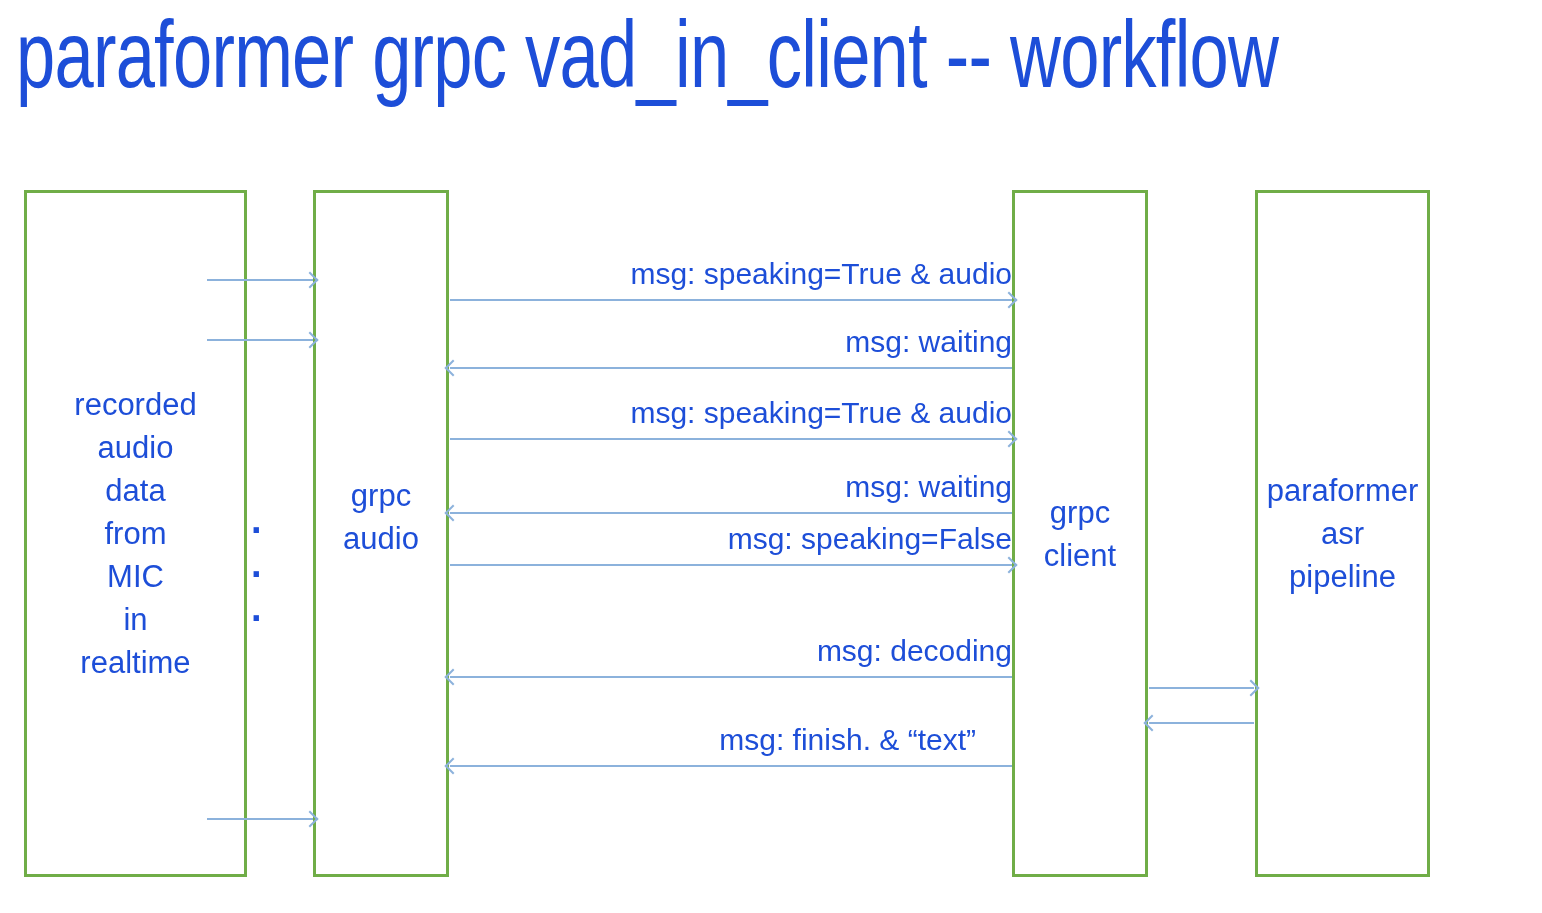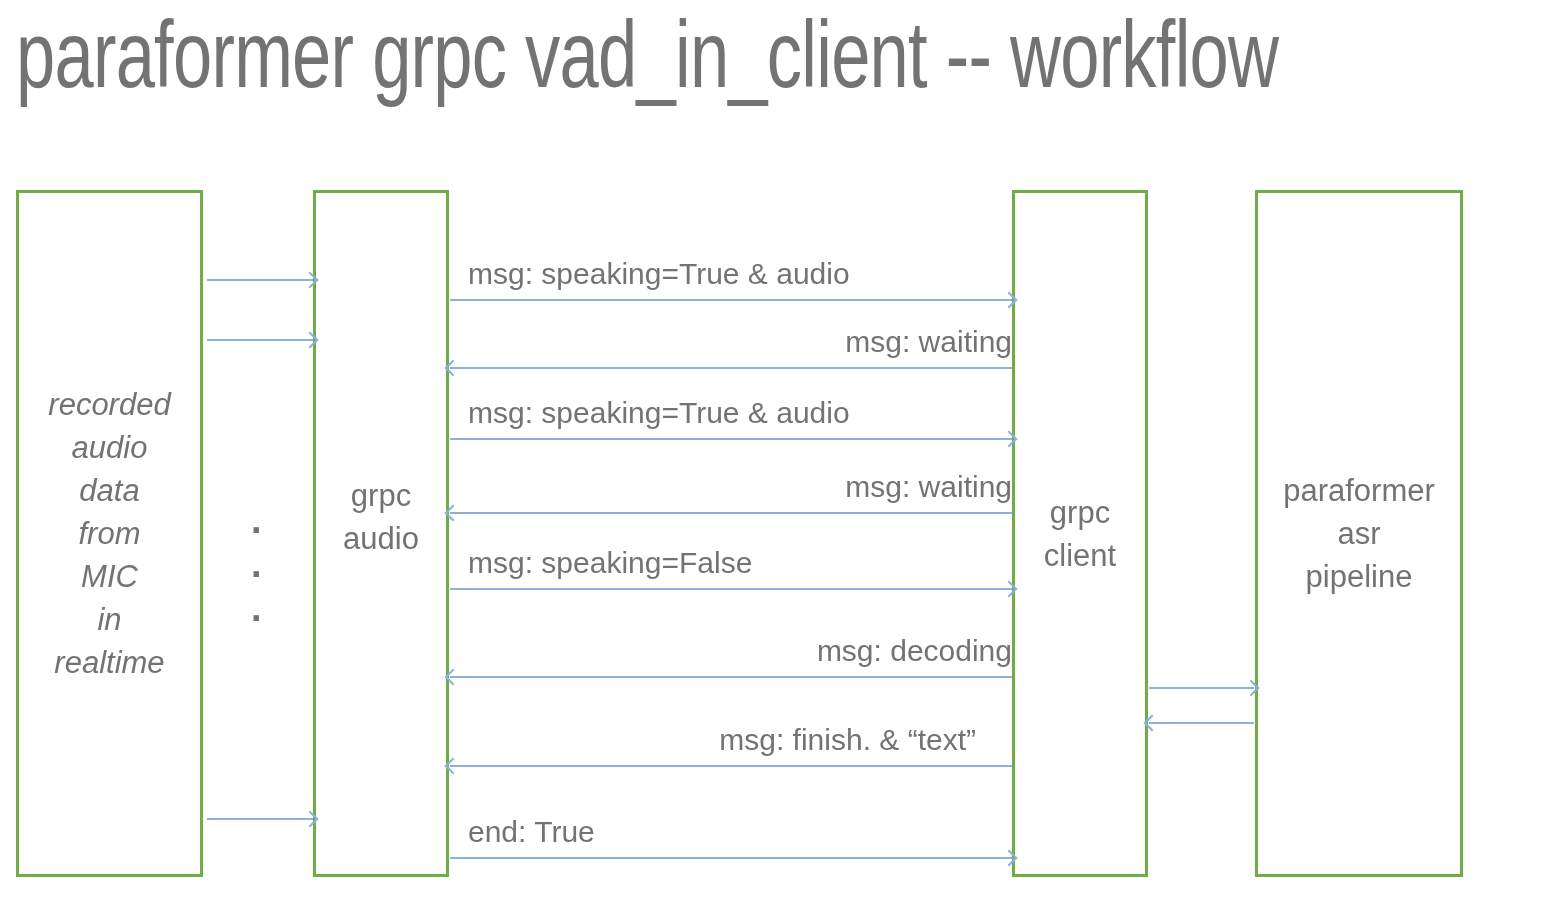--- a/index.html
+++ b/index.html
@@ -2,21 +2,21 @@
 <html><head>
 <meta charset="utf-8">
 <style>
   html, body { margin: 0; padding: 0; background: #ffffff; }
   .stage {
     position: relative;
     width: 1542px;
     height: 913px;
     background: #ffffff;
     font-family: "Liberation Sans", sans-serif;
-    color: #737373;
+    color: #1d4ed8;
     overflow: hidden;
   }
 
   
   .title {
     position: absolute;
     left: 16px;
     top: 0px;
     margin: 0;
     font-size: 94px;
@@ -33,24 +33,24 @@
     position: absolute;
     top: 190px;
     height: 687px;
     box-sizing: border-box;
     border: 3px solid #70ad47;
     background: #ffffff;
     display: flex;
     align-items: center;
     justify-content: center;
   }
-  .box-mic    { left: 16px;   width: 187px; font-style: italic; }
+  .box-mic    { left: 24px;   width: 223px; }
   .box-client { left: 313px;  width: 136px; }
   .box-server { left: 1012px; width: 136px; }
-  .box-para   { left: 1255px; width: 208px; }
+  .box-para   { left: 1255px; width: 175px; }
   .box-label {
     font-size: 31px;
     line-height: 43px;
     text-align: center;
     white-space: nowrap;
   }
   .box-client .box-label { position: relative; top: -17px; }
   .box-label span { display: block; }
 
   
@@ -87,21 +87,21 @@
     width: 562px;
     height: 46px;
   }
   .msg .msg-label {
     position: absolute;
     left: 0; right: 0; bottom: 10px;
     font-size: 30px;
     line-height: 34px;
     white-space: nowrap;
   }
-  .msg .msg-label.align-left  { text-align: left;  padding-left: 18px; }
+  .msg .msg-label.align-left  { text-align: right;  padding-left: 18px; margin-left: 35px; }
   .msg .msg-label.align-right { text-align: right; padding-right: 0; }
   .msg .arrow { left: 0; width: 562px; top: 44px; }
 
   
   .dots {
     position: absolute;
     left: 251px;
     top: 498px;
     font-size: 38px;
     font-weight: 600;
@@ -187,47 +187,41 @@
       </div>
   </div>
 
   <div class="msg" style="top:468px">
     <div class="msg-label align-right">msg: waiting</div>
     <div class="arrow arrow-left">
         <i class="head"></i>
       </div>
   </div>
 
-  <div class="msg" style="top:544px">
+  <div class="msg" style="top:520px">
     <div class="msg-label align-left">msg: speaking=False</div>
     <div class="arrow arrow-right">
         <i class="head"></i>
       </div>
   </div>
 
   <div class="msg" style="top:632px">
     <div class="msg-label align-right">msg: decoding</div>
     <div class="arrow arrow-left">
         <i class="head"></i>
       </div>
   </div>
 
   <div class="msg" style="top:721px">
     <div class="msg-label align-right" style="padding-right:36px">msg: finish. &amp;  “text”</div>
     <div class="arrow arrow-left">
         <i class="head"></i>
       </div>
   </div>
 
-  <div class="msg" style="top:813px">
-    <div class="msg-label align-left">end: True</div>
-    <div class="arrow arrow-right">
-        <i class="head"></i>
-      </div>
-  </div>
 
   <div class="arrow arrow-right" style="left:1149px; top:687px; width:105px">
       <i class="head"></i>
     </div>
   <div class="arrow arrow-left" style="left:1149px; top:722px; width:105px">
       <i class="head"></i>
     </div>
 
 </div>
 

